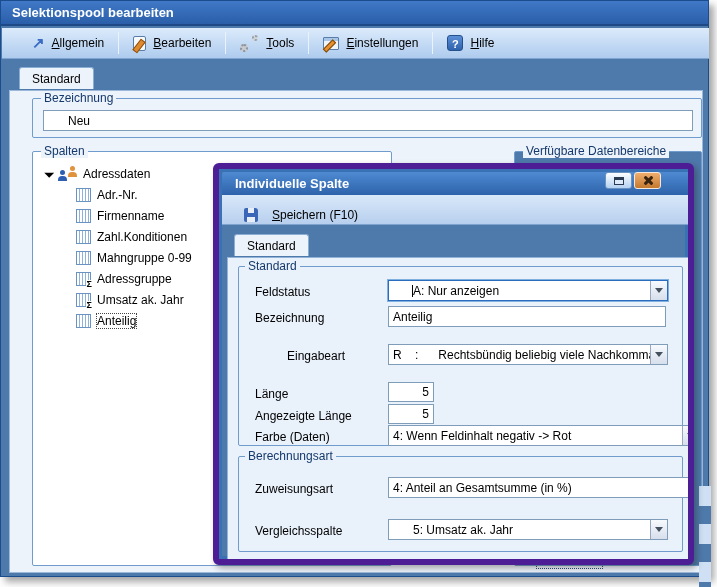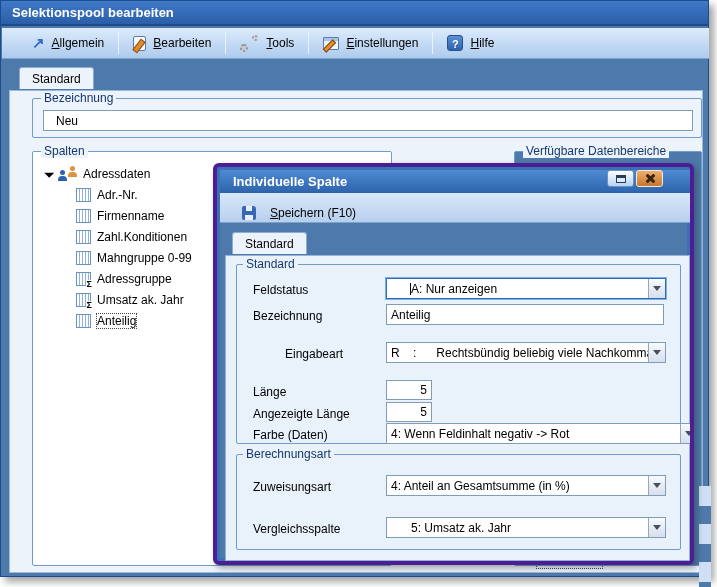--- a/index.html
+++ b/index.html
@@ -36,21 +36,21 @@
   
   .tab { background:#edf3fb; color:#000; border:1px solid #8aadd4; border-bottom:none; border-radius:3px 3px 0 0; padding:4px 12px 3px; }
   #main-tab { left:18px; top:66px; }
   #main-page { left:8px; top:89px; width:694px; height:483px; background:#edf3fb; border:1px solid #9cb8da; }
 
   
   .group { position:absolute; border:1px solid #6f9bcd; border-radius:2px; }
   .group-label { position:absolute; top:-8px; left:8px; padding:0 3px; color:#15396b; background:#edf3fb; }
 
   #grp-bezeichnung { left:22px; top:7px; width:670px; height:40px; }
-  #bezeichnung-input { left:10px; top:11px; width:650px; height:21px; background:#fff; border:1px solid #7f9db9; padding:3px 8px; }
+  #bezeichnung-input { left:10px; top:11px; width:650px; height:21px; background:#fff; border:1px solid #7f9db9; padding:3px 20px; }
 
   #grp-spalten { left:22px; top:60px; width:360px; height:415px; background:#fff; }
   #grp-daten { left:504px; top:60px; width:188px; height:415px; background:#4e79ab; }
 
   
   .tree-row { position:absolute; display:flex; align-items:center; gap:6px; height:19px; }
   .tri { width:0; height:0; border-left:7px solid transparent; border-bottom:7px solid #000; transform:rotate(45deg) translateY(-1px); }
   .col-icon { position:relative; width:15px; height:14px; flex:0 0 15px; background:repeating-linear-gradient(to right,#fff 0 2px,#8fb2dc 2px 3px); border:1px solid #6a93c4; }
   .col-icon.sum::after { content:"Σ"; position:absolute; right:-3px; bottom:-4px; font-size:9px; font-weight:bold; color:#000; background:#fff; line-height:1; padding:0 1px; }
   .people { position:relative; width:19px; height:15px; flex:0 0 19px; }
@@ -64,21 +64,21 @@
   .sel-dotted { outline:1px dotted #444; outline-offset:0; }
   .tree-label-blue { color:#1d4168; }
 
   
   #right-strip { left:689px; top:395px; width:12px; height:150px; background:repeating-linear-gradient(180deg,#cfe0f4 0 20px,#4e79ab 20px 38px); }
 
   
   #postleitzahl { left:536px; top:553px; color:#1d4168; outline:1px dotted #2a4a74; padding:0 2px; z-index:1; }
 
   
-  #dialog { left:213px; top:163px; width:481px; height:402px; background:#4e79ab; border:4px solid #4c1d95; border-radius:6px; box-shadow:inset 0 0 0 3px #3a70b4, 3px 3px 6px rgba(40,40,40,.4); z-index:2; overflow:hidden; }
+  #dialog { left:213px; top:163px; width:481px; height:402px; background:#4e79ab; border:6px solid #4c1d95; border-radius:6px; box-shadow:inset 0 0 0 3px #3a70b4, 3px 3px 6px rgba(40,40,40,.4); z-index:2; overflow:hidden; }
   #dlg-titlebar { left:3px; top:3px; width:475px; height:23px; background:linear-gradient(#4e8ad2,#2d63aa); border-radius:3px 3px 0 0; }
   #dlg-title { left:13px; top:4px; color:#fff; font-weight:bold; font-size:13px; }
   .win-btn { position:absolute; top:3px; width:27px; height:17px; border-radius:3px; display:flex; align-items:center; justify-content:center; }
   #btn-restore { right:56px; background:linear-gradient(#fdfeff,#b5d2f2); border:1px solid #6a92c0; }
   #btn-restore .glyph { width:10px; height:8px; border:1px solid #2a3a50; border-top:3px solid #2a3a50; background:#dce9f8; }
   #btn-close { right:27px; background:linear-gradient(#efae6e,#c4782e); border:1px solid #f4e8da; }
   #btn-close .x { position:relative; width:11px; height:11px; }
   #btn-close .x::before, #btn-close .x::after { content:""; position:absolute; left:5px; top:0; width:3px; height:11px; background:#3a2410; border-radius:1px; }
   #btn-close .x::before { transform:rotate(45deg); } #btn-close .x::after { transform:rotate(-45deg); }
 
@@ -299,21 +299,21 @@
         <span class="dd-btn">
             <span class="dd-arr"></span>
           </span>
       </div>
     </div>
 
     <div class="group" id="dlg-grp-berechnung" style="background:#e9f1fb;">
       <span class="group-label-dlg">Berechnungsart</span>
 
       <span class="fld-label" style="top:25px;">Zuweisungsart</span>
-      <div class="field combo" style="left:149px; top:20px; width:280px; height:21px;">
+      <div class="field combo" style="left:149px; top:20px; width:324px; height:21px;">
         <span class="val">4: Anteil an Gesamtsumme (in %)</span>
         <span class="dd-btn">
             <span class="dd-arr"></span>
           </span>
       </div>
 
       <span class="fld-label" style="top:67px;">Vergleichsspalte</span>
       <div class="field combo" style="left:149px; top:62px; width:280px; height:21px;">
         <span class="val">      5: Umsatz ak. Jahr</span>
         <span class="dd-btn">

